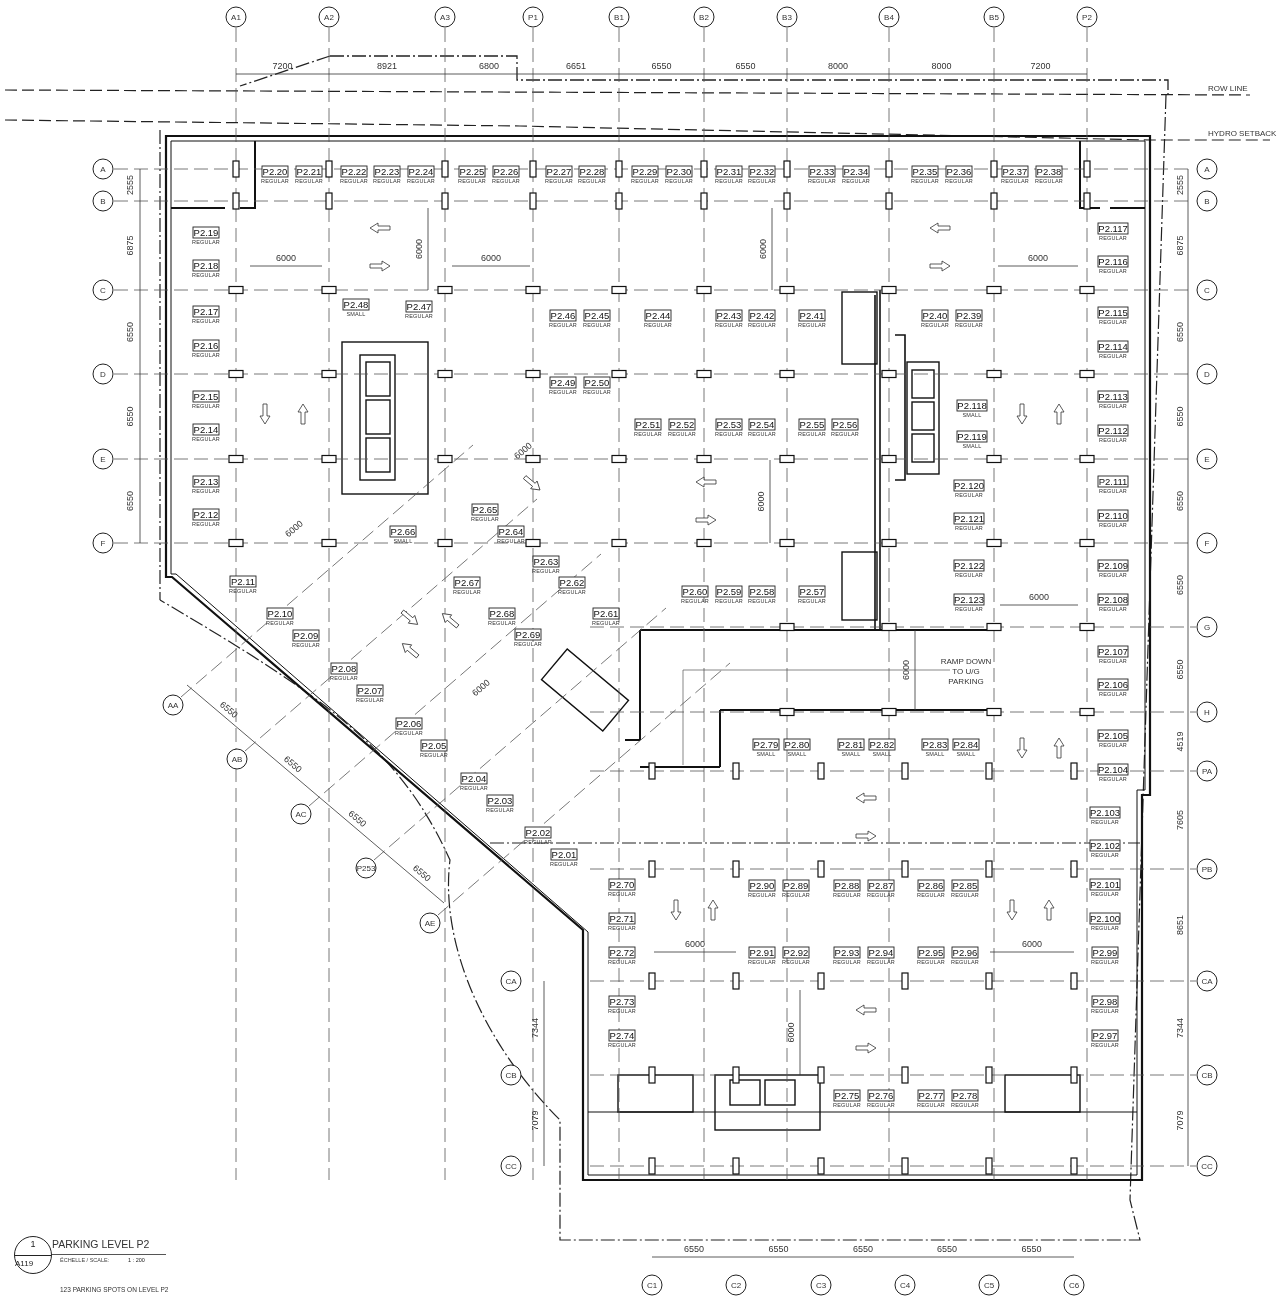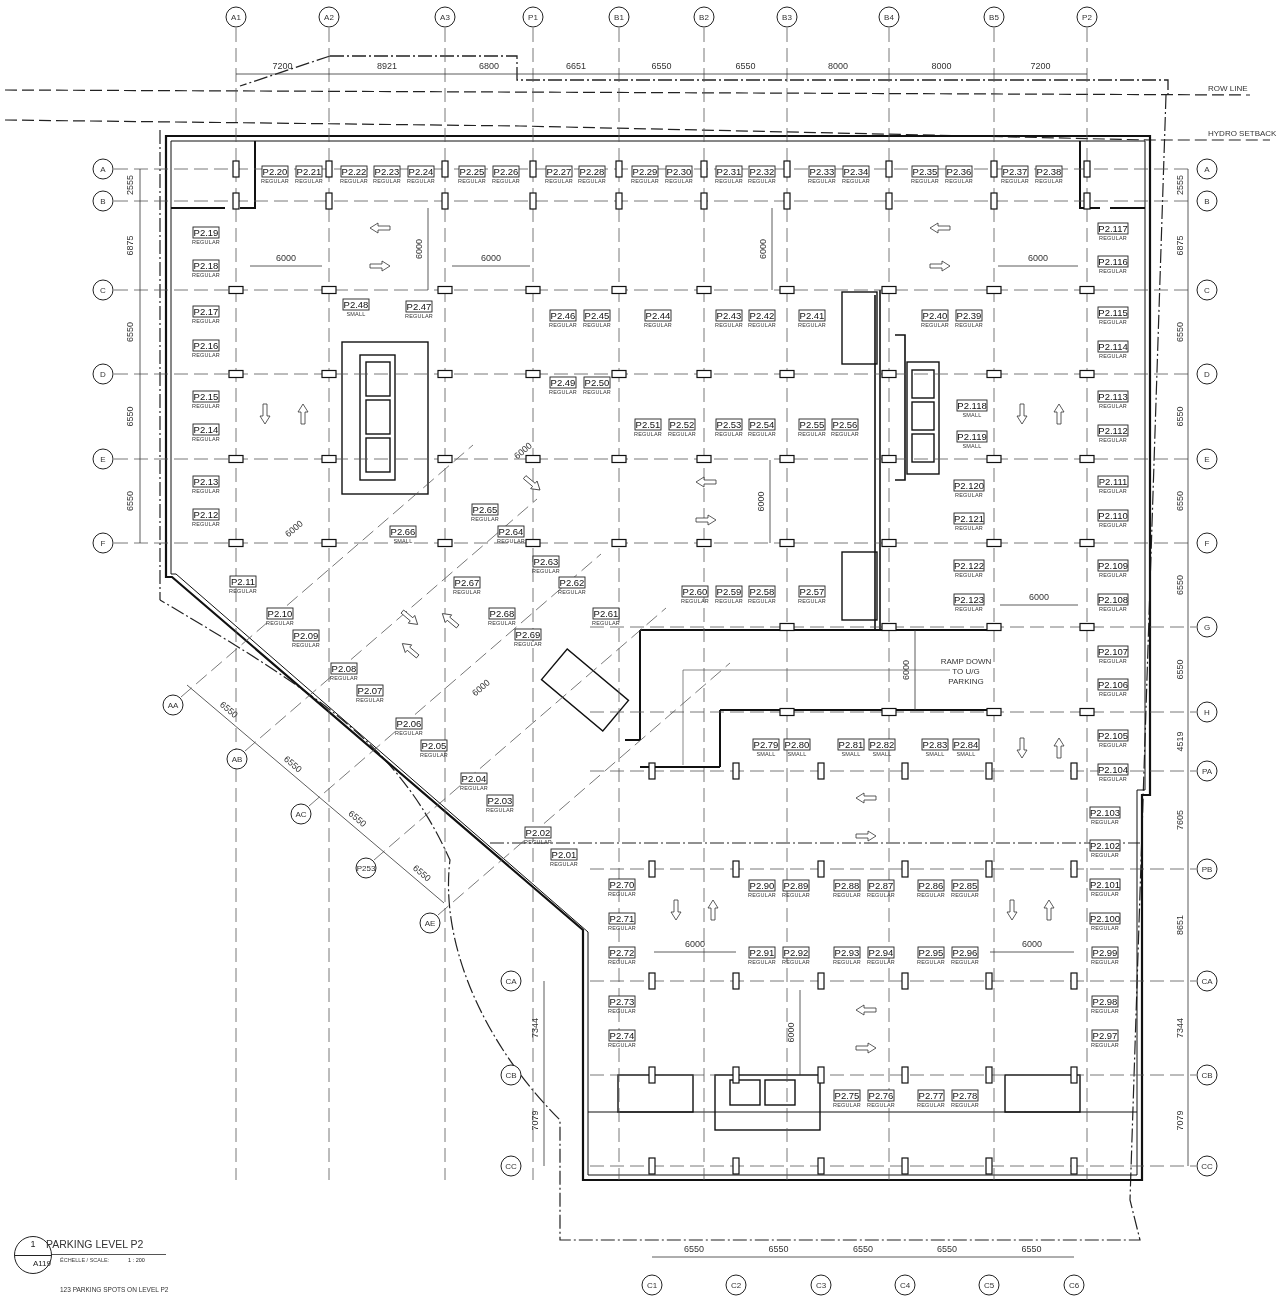--- a/index.html
+++ b/index.html
@@ -8,22 +8,22 @@
   svg#plan { position:absolute; left:0; top:0; }
   .grid-bubble text { font-size:8px; fill:#333; }
   .dimtxt { font-size:9px; fill:#333; }
   .spot-id { font-size:9.5px; fill:#111; }
   .spot-type { font-size:5.5px; fill:#333; letter-spacing:0.2px; }
   .note { font-size:8px; fill:#333; }
   .title-block { position:absolute; left:14px; top:1236px; }
   .tb-circle { position:absolute; left:0; top:0; width:38px; height:38px; border:1.3px solid #222; border-radius:50%; box-sizing:border-box; }
   .tb-circle .line { position:absolute; left:0; right:0; top:18px; border-top:1px solid #222; }
   .tb-num { position:absolute; left:0; width:36px; top:2px; text-align:center; font-size:9px; }
-  .tb-sheet { position:absolute; left:0; width:36px; top:22px; text-align:right; font-size:8px; }
-  .tb-title { position:absolute; left:32px; top:2px; font-size:10.5px; color:#333; white-space:nowrap;text-align:right; }
+  .tb-sheet { position:absolute; left:0; width:36px; top:22px; text-align:left; font-size:8px; }
+  .tb-title { position:absolute; left:38px; top:2px; font-size:10.5px; color:#333; white-space:nowrap;text-align:right; }
   .tb-rule { position:absolute; left:38px; top:18px; width:114px; border-top:1px solid #555; }
   .tb-scale-label { position:absolute; left:46px; top:21px; font-size:5.5px; color:#444; white-space:nowrap; }
   .tb-scale-val { position:absolute; left:114px; top:21px; font-size:5.5px; color:#222; white-space:nowrap; }
   .tb-count { position:absolute; left:46px; top:50px; font-size:6.5px; color:#333; white-space:nowrap; }
 </style>
 </head>
 <body>
 
 <svg id="plan" width="1280" height="1301" viewBox="0 0 1280 1301" xmlns="http://www.w3.org/2000/svg">
 

